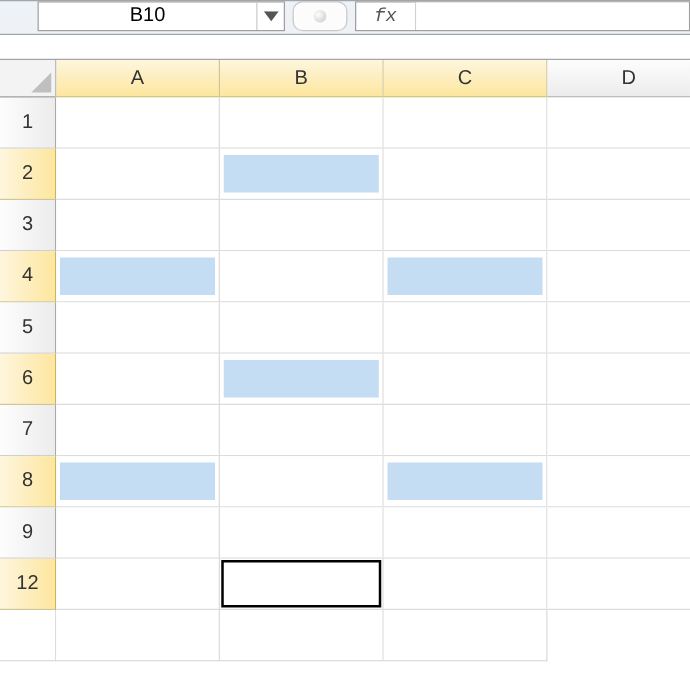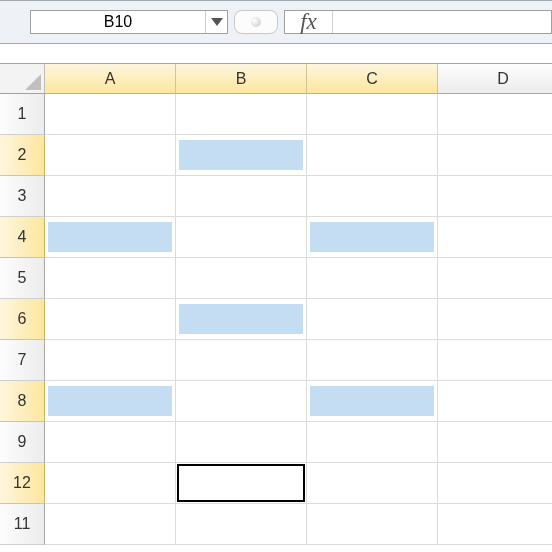--- a/index.html
+++ b/index.html
@@ -8,22 +8,22 @@
     font-size: 15px;
     background: #fff;
     width: 552px;
     height: 552px;
     overflow: hidden;
   }
 
   
   .top-bar {
     display: flex;
-    align-items: center;
-    height: 44px;
+    align-items: flex-start;
+    height: 28px;
     border-top: 1px solid #9fa6ad;
     border-bottom: 1px solid #9fa6ad;
     background: #eef2f7;
     padding-left: 30px;
     position: relative;
   }
   .name-box {
     background: #fff;
     border: 1px solid #a0a0a0;
     width: 198px;
@@ -73,22 +73,22 @@
     align-items: center;
   }
   .fx {
     width: 48px;
     height: 100%;
     display: flex;
     align-items: center;
     justify-content: center;
     border-right: 1px solid #d0d0d0;
     font-style: italic;
-    font-family: Liberation Serif, serif;
-    font-size: 23px;
+    font-family: Liberation Mono, monospace;
+    font-size: 15px;
     color: #555;
   }
   .formula-input {
     flex: 1;
     border: none;
     outline: none;
     padding: 0 6px;
     font-size: 15px;
     height: 100%;
   }
@@ -259,18 +259,17 @@
     <div class="row-hdr">9</div>
     <div class="cell"></div>
     <div class="cell"></div>
     <div class="cell"></div>
     <div class="cell"></div>
     <div class="row-hdr hot">12</div>
     <div class="cell"></div>
     <div class="cell selected"></div>
     <div class="cell"></div>
     <div class="cell"></div>
-    <div class="row-hdr">11</div>
     <div class="cell"></div>
     <div class="cell"></div>
     <div class="cell"></div>
     <div class="cell"></div>
   </div>
 
 </body></html>

